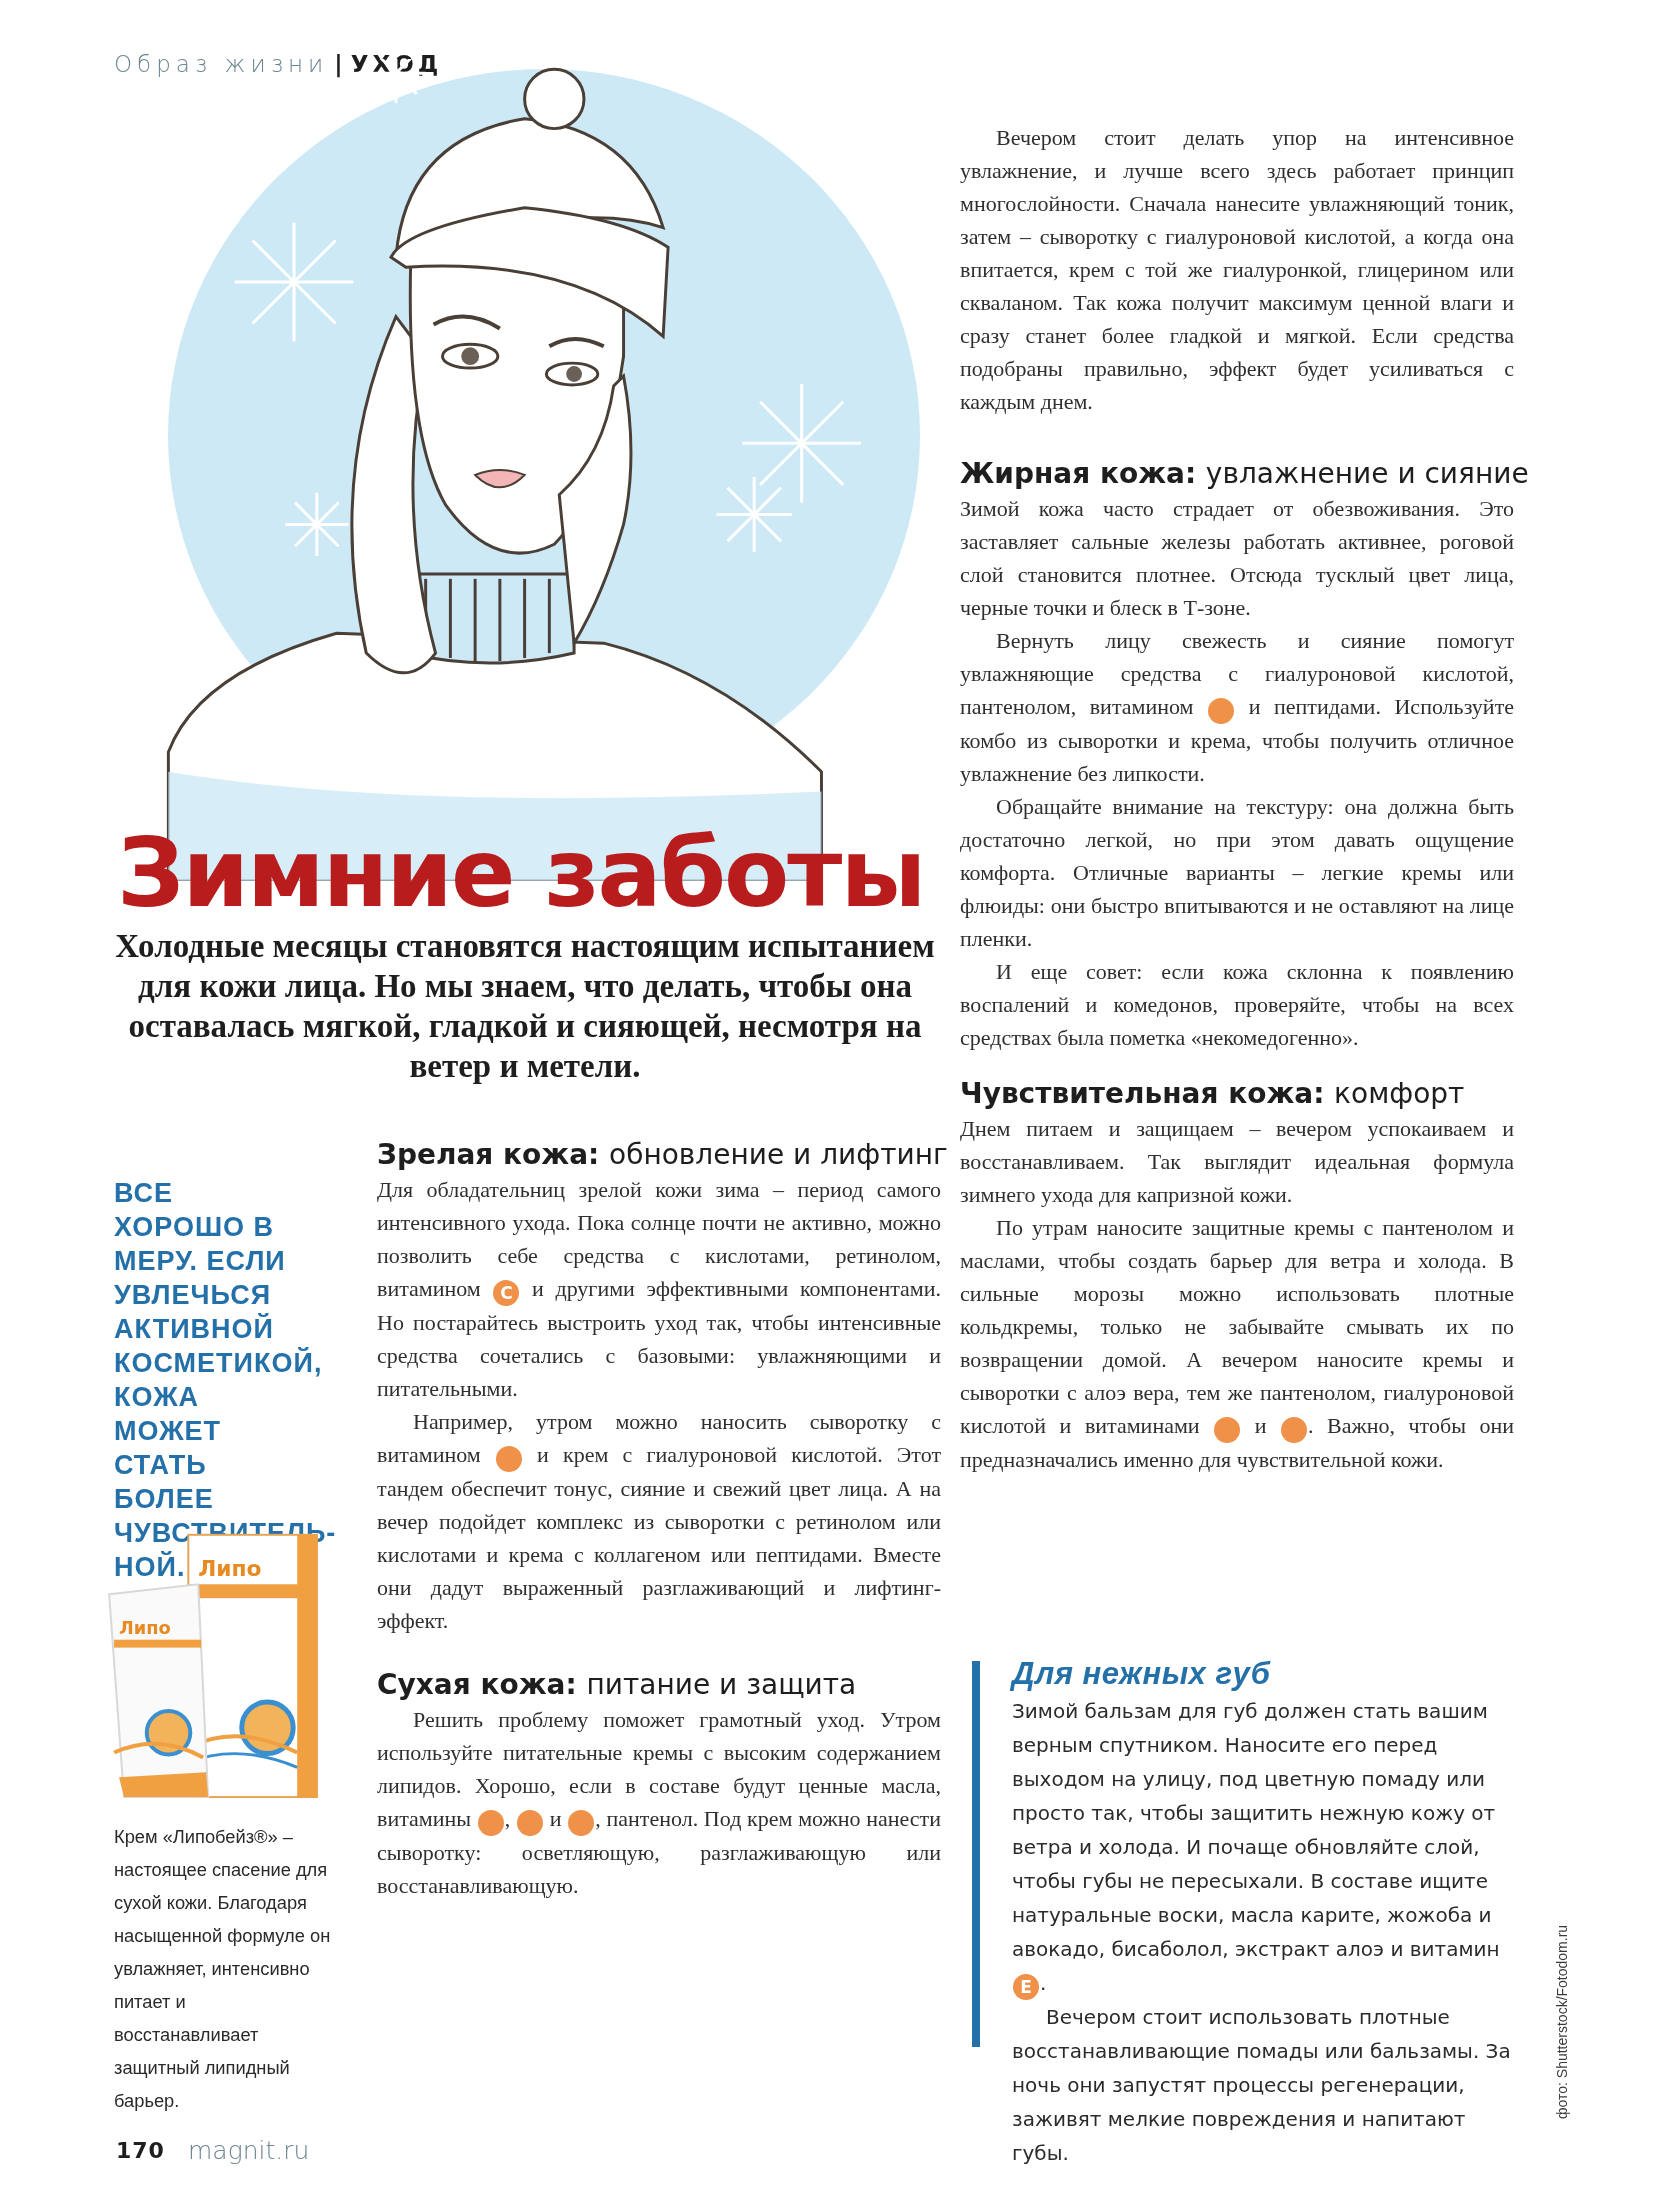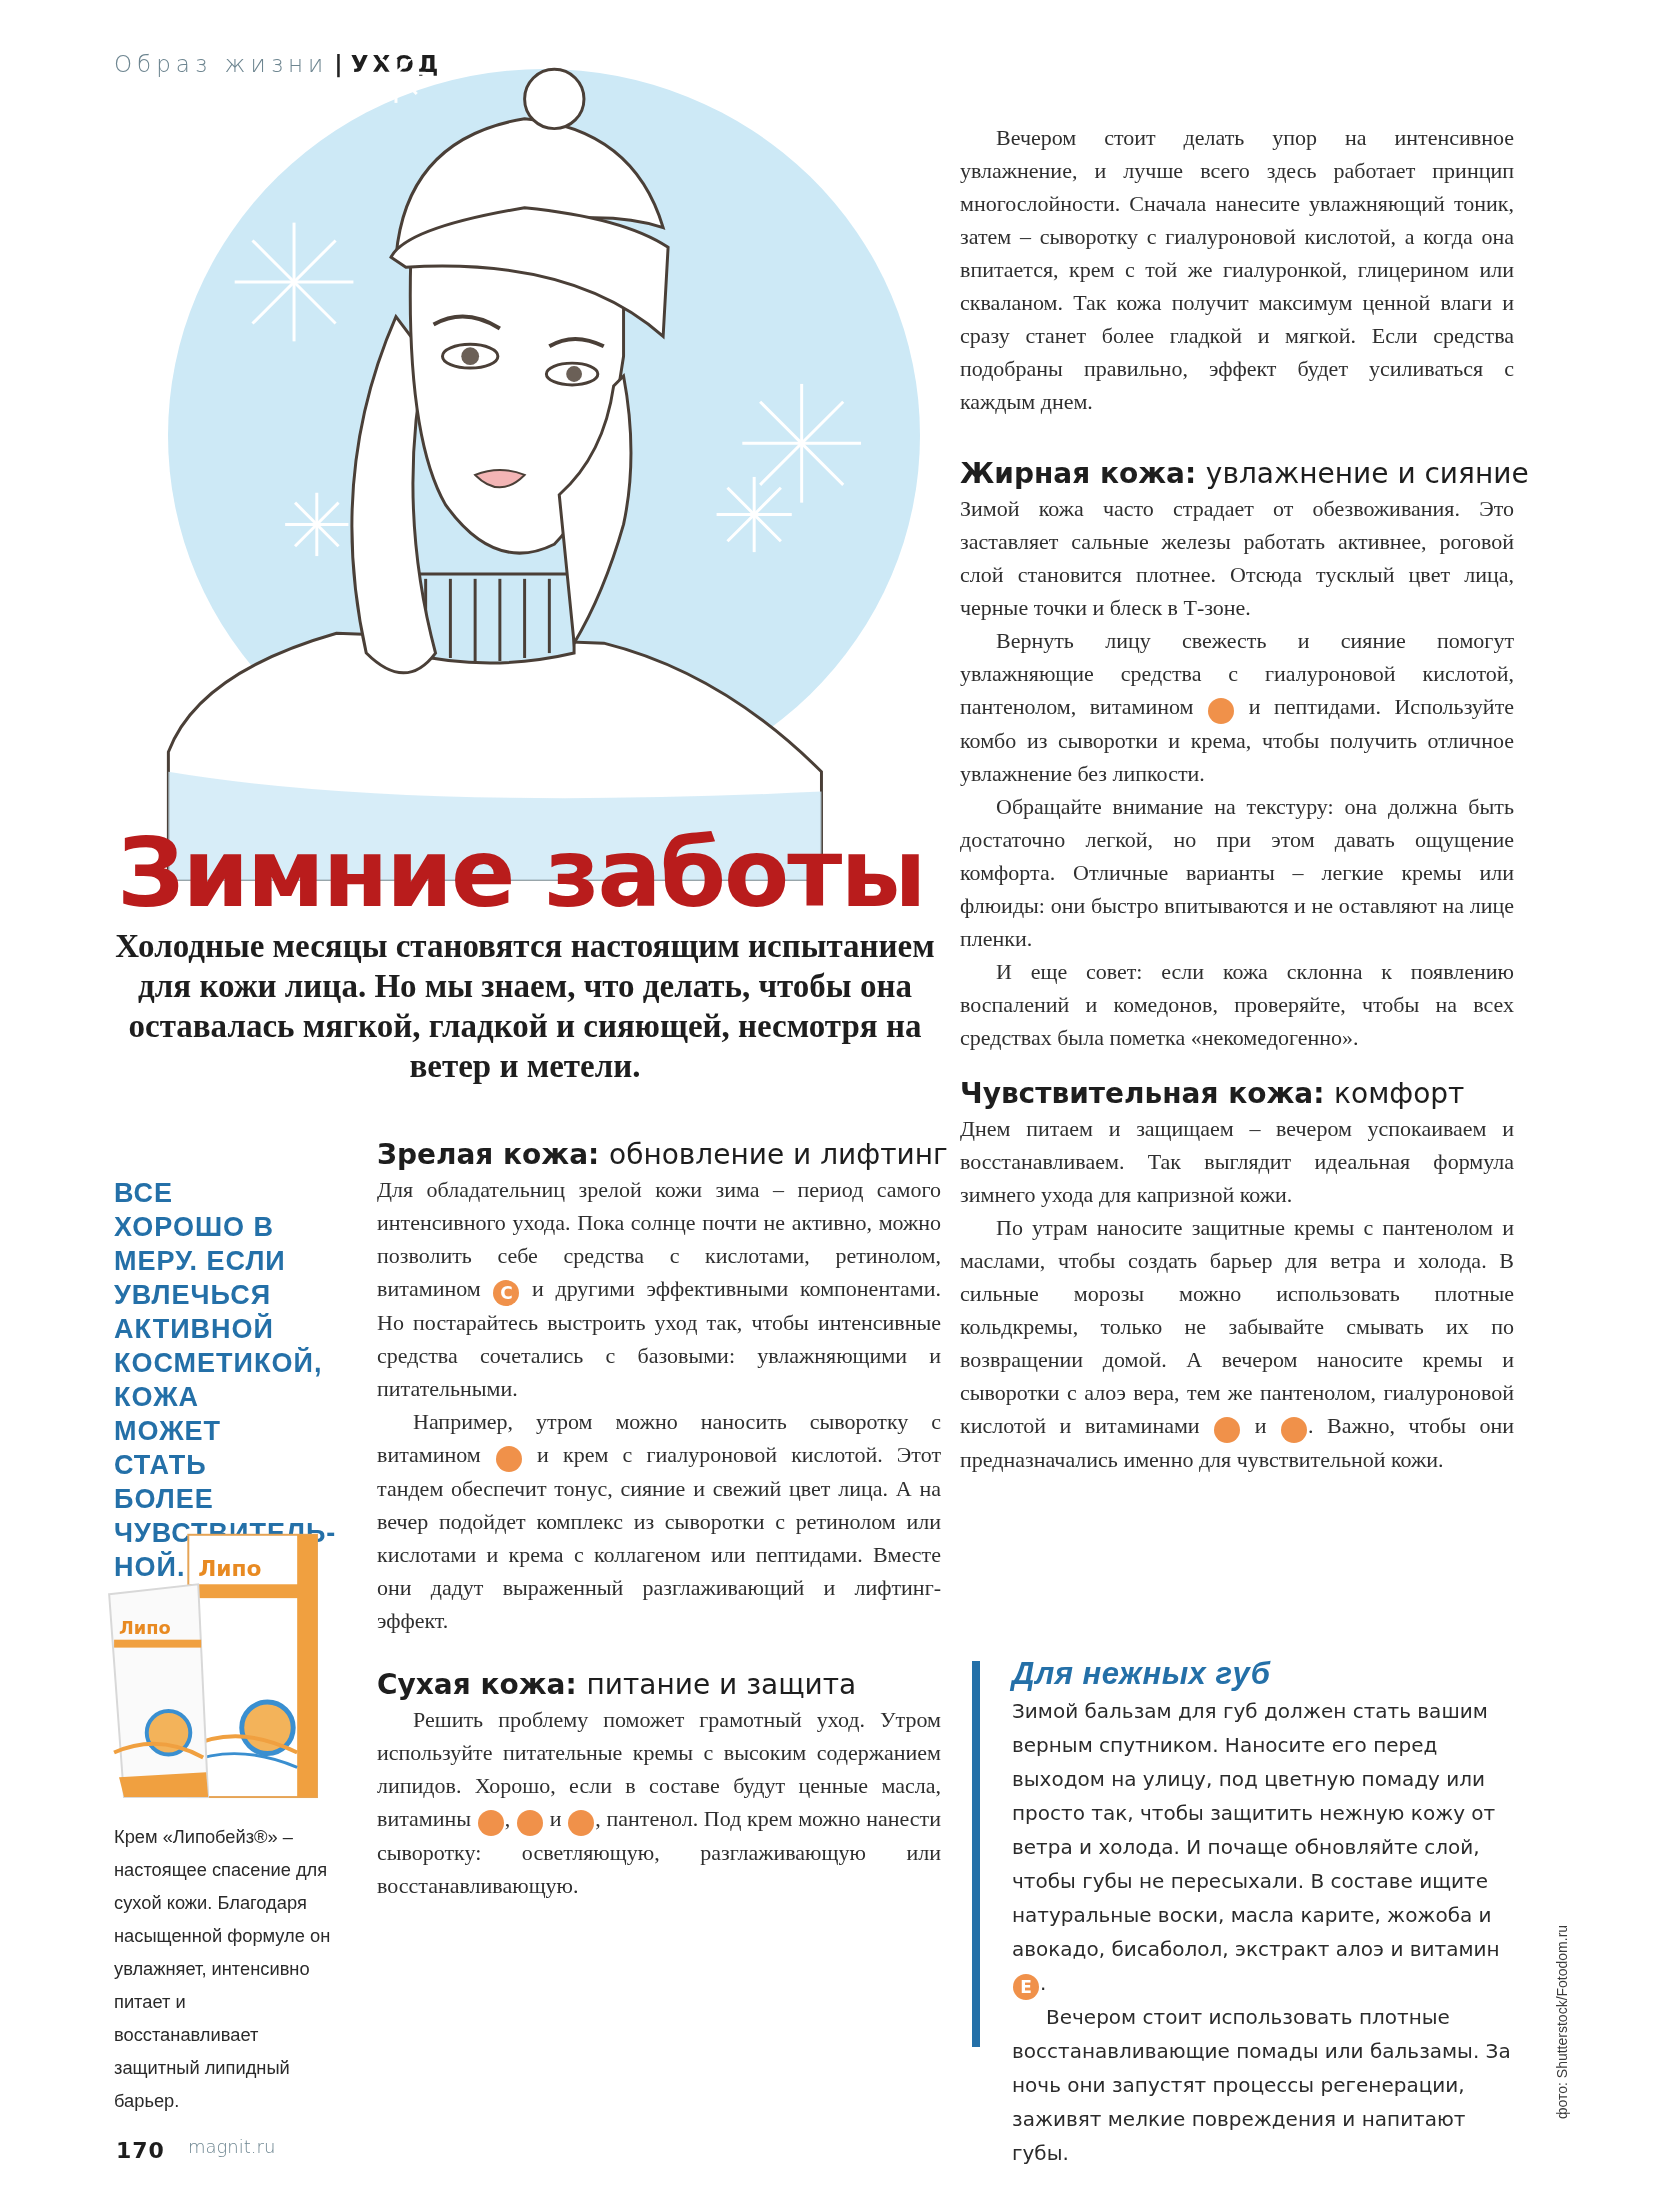--- a/index.html
+++ b/index.html
@@ -41,21 +41,21 @@
   
   .lipsbar { left:972px; top:1661px; width:8px; height:386px; background:#2470a8; }
   .lips { left:1012px; top:1656px; width:515px; }
   .lips h4 { margin:0 0 2px 0; font-family:"Liberation Sans",sans-serif; font-weight:bold; font-style:italic; font-size:31px; color:#2470a8; letter-spacing:0.5px; }
   .lips p { margin:0; font-family:"DejaVu Sans",sans-serif; font-size:20px; line-height:34px; color:#2b2b2b; }
   .lips p.ind { text-indent:34px; }
 
   .credit { left:1554px; top:1921px; width:198px; height:20px; transform-origin:0 0; transform:rotate(-90deg) translate(-198px,0); font-family:"Liberation Sans",sans-serif; font-size:14px; color:#3a3a3a; white-space:nowrap; }
 
   .folio { left:116px; top:2138px; font-family:"DejaVu Sans",sans-serif; font-weight:bold; font-size:22px; color:#1e1e1e; letter-spacing:1px; }
-  .site { left:188px; top:2136px; font-family:"DejaVu Sans",sans-serif; font-size:18px; color:#6d8590; font-weight:300; }
+  .site { left:188px; top:2136px; font-family:"DejaVu Sans",sans-serif; font-size:25px; color:#6d8590; font-weight:300; }
 </style>
 </head>
 <body>
 
 <div class="abs rubric">
   <span>Образ жизни</span><span class="sep">|</span><span class="sect">УХОД</span>
 </div>
 
 <div class="abs circle"></div>
 <svg class="abs illus" viewBox="0 0 860 830" xmlns="http://www.w3.org/2000/svg">

